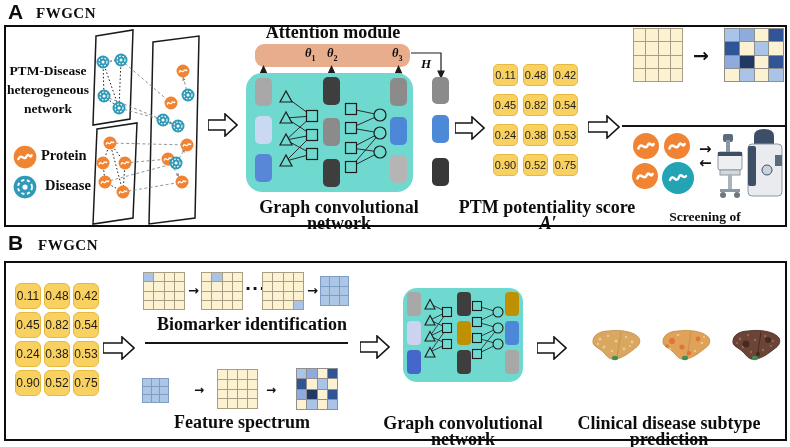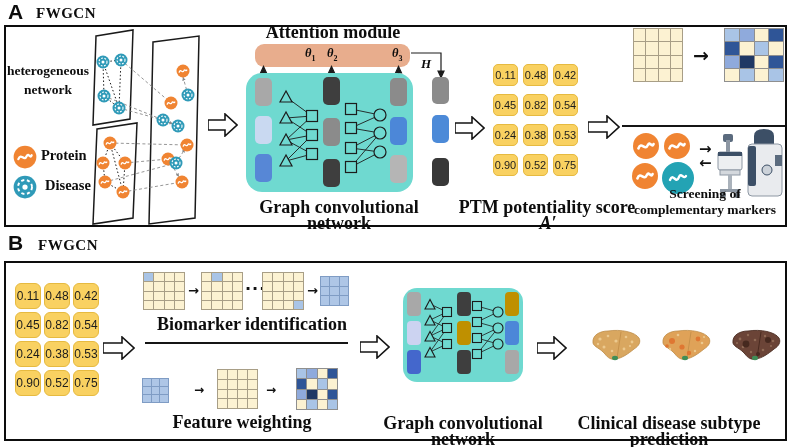--- a/index.html
+++ b/index.html
@@ -106,20 +106,21 @@
         <use href="#dnode" transform="translate(78,92)"></use>
       <use href="#dnode" transform="translate(93,98)"></use>
         <use href="#pnode" transform="translate(102,117)"></use>
       <use href="#pnode" transform="translate(83,131)"></use>
         <use href="#dnode" transform="translate(91,135)"></use>
       <use href="#pnode" transform="translate(97,154)"></use>
     </g>
   </svg>
 
   <div class="cap small" style="left:0px;top:61px;width:96px;line-height:19px;">
+    <span style="display:block">PTM-Disease</span>
     <span style="display:block">heterogeneous</span>
     <span style="display:block">network</span>
   </div>
 
   <svg class="abs" style="left:13px;top:145px;" width="24" height="24">
       <use href="#pnode" transform="translate(12,12) scale(1.75)"></use>
     </svg>
   <div class="legend-label" style="left:41px;top:147px;">Protein</div>
   <svg class="abs" style="left:13px;top:175px;" width="24" height="24">
       <use href="#dnode" transform="translate(12,12) scale(1.75)"></use>
@@ -297,23 +298,22 @@
     <rect x="7" y="6" width="10" height="8" rx="2" fill="#5b6b7e"></rect>
     <rect x="10" y="12" width="4" height="12" fill="#8d97a3"></rect>
     <rect x="2" y="24" width="24" height="18" rx="2" fill="#edeff1" stroke="#8d97a3"></rect>
     <rect x="2" y="24" width="24" height="4" fill="#3c4f66"></rect>
     <rect x="4" y="42" width="20" height="5" fill="#d4d8dd" stroke="#8d97a3"></rect>
     <rect x="12" y="47" width="4" height="14" fill="#aab2bb"></rect>
     <rect x="4" y="61" width="20" height="3" fill="#8d97a3"></rect>
     <circle cx="7" cy="67" r="3" fill="#6e7781"></circle>
       <circle cx="21" cy="67" r="3" fill="#6e7781"></circle>
   </svg>
-  <div class="cap small" style="left:621px;top:186px;width:168px;font-family:Liberation Serif, serif;">
+  <div class="cap small" style="left:621px;top:209px;width:168px;font-family:Liberation Serif, serif;">
     <span style="display:block">Screening of</span>
-    <span style="display:block">complementary markers</span>
   </div>
 
   <div class="panel-label" style="left:8px;top:231px;">B</div>
   <div class="panel-title" style="left:38px;top:237px;">FWGCN</div>
   <div class="panel-box" style="left:4px;top:261px;width:783px;height:180px;"></div>
 
   <div class="score-matrix matrix-b" style="left:15px;top:283px;">
       <div class="score-cell">0.11</div>
       <div class="score-cell">0.48</div>
       <div class="score-cell">0.42</div>
@@ -454,21 +454,21 @@
       <div style="background: rgb(252, 242, 210);"></div>
       <div style="background: rgb(143, 170, 220);"></div>
       <div style="background: rgb(31, 56, 100);"></div>
       <div style="background: rgb(252, 242, 210);"></div>
       <div style="background: rgb(47, 85, 151);"></div>
       <div style="background: rgb(252, 242, 210);"></div>
       <div style="background: rgb(169, 196, 230);"></div>
       <div style="background: rgb(252, 242, 210);"></div>
       <div style="background: rgb(169, 196, 230);"></div>
     </div>
-  <div class="cap" style="left:142px;top:414px;width:200px;">Feature weighting</div>
+  <div class="cap" style="left:142px;top:414px;width:200px;">Feature spectrum</div>
 
   <div class="tealbox" style="left:403px;top:288px;width:120px;height:94px;border-radius:14px;"></div>
   <div class="bar" style="left:407px;top:292px;width:14px;height:24px;background:#a8a8a8;border-radius:4px;"></div>
   <div class="bar" style="left:407px;top:321px;width:14px;height:24px;background:#ccd3f1;border-radius:4px;"></div>
   <div class="bar" style="left:407px;top:350px;width:14px;height:24px;background:#4467cc;border-radius:4px;"></div>
   <div class="bar" style="left:457px;top:292px;width:14px;height:24px;background:#3e3e3e;border-radius:4px;"></div>
   <div class="bar" style="left:457px;top:321px;width:14px;height:24px;background:#bf9000;border-radius:4px;"></div>
   <div class="bar" style="left:457px;top:350px;width:14px;height:24px;background:#3e3e3e;border-radius:4px;"></div>
   <div class="bar" style="left:505px;top:292px;width:14px;height:24px;background:#bf9000;border-radius:4px;"></div>
   <div class="bar" style="left:505px;top:321px;width:14px;height:24px;background:#4c87d8;border-radius:4px;"></div>

